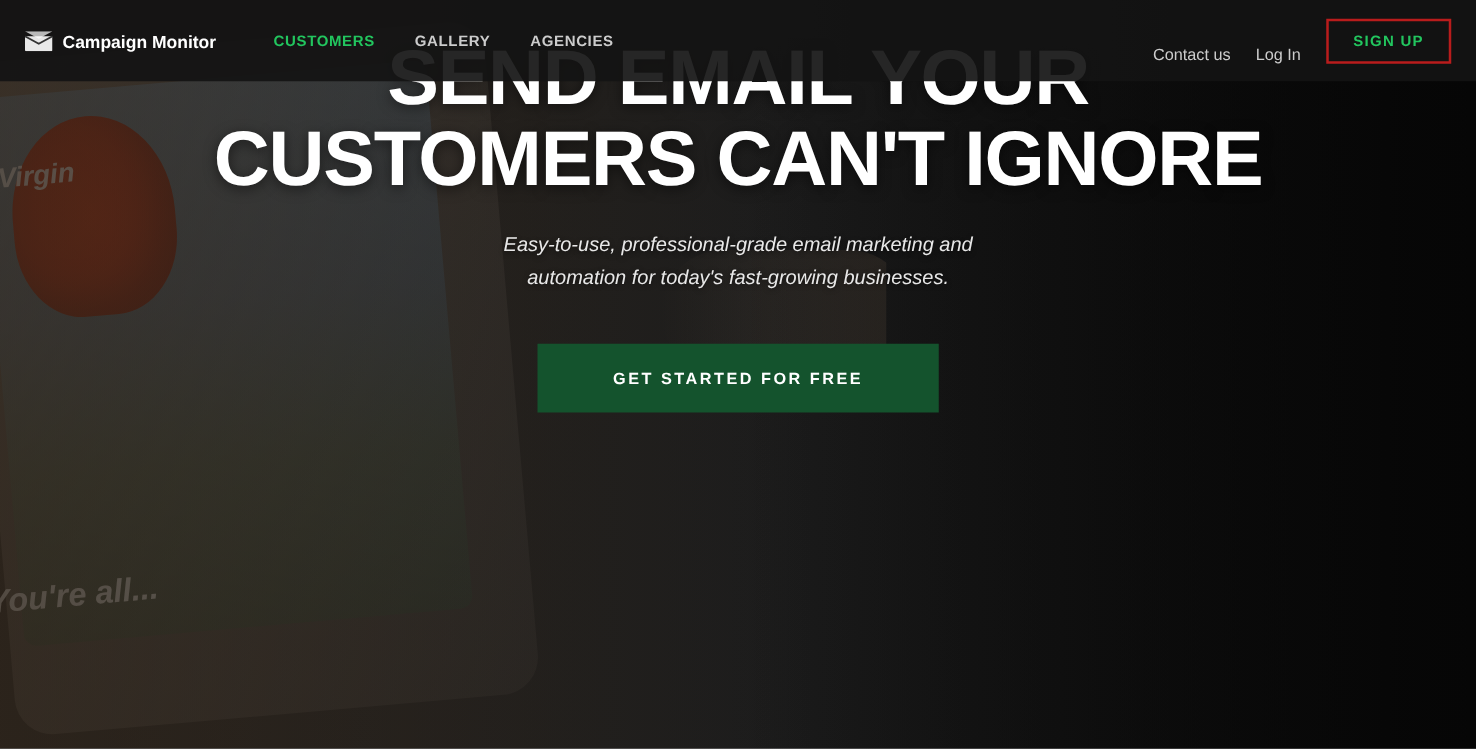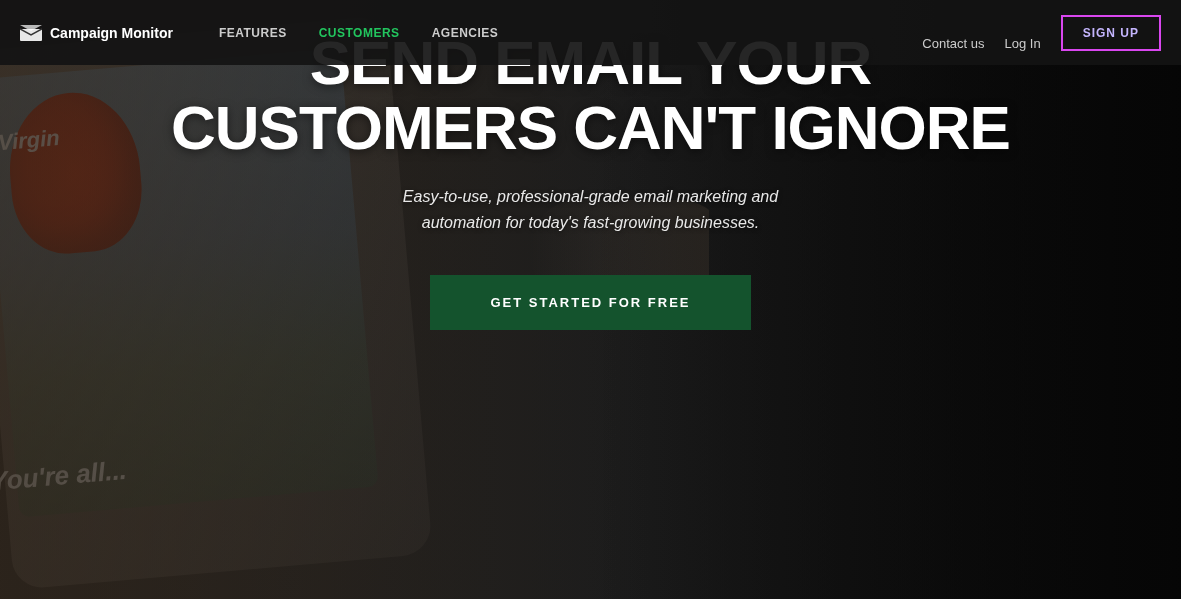--- a/index.html
+++ b/index.html
@@ -83,22 +83,22 @@
 
     .nav-contact, .nav-login {
       color: #ccc;
       font-size: 13px;
       cursor: pointer;
       text-decoration: none;
     }
 
     .nav-signup {
       background: transparent;
-      border: 2px solid #d946ef;
-      color: #c4b5fd;
+      border: 2px solid #b91c1c;
+      color: #22c55e;
       font-size: 12px;
       font-weight: 700;
       letter-spacing: 1px;
       text-transform: uppercase;
       padding: 9px 20px;
       cursor: pointer;
       text-decoration: none;
     }
 
     
@@ -327,22 +327,22 @@
         <svg width="22" height="16" viewBox="0 0 22 16" fill="none">
           <rect x="0" y="4" width="22" height="12" rx="1" fill="#fff" opacity="0.9"></rect>
           <polyline points="0,4 11,10 22,4" fill="none" stroke="#333" stroke-width="1.5"></polyline>
           <path d="M0 0 L11 6 L22 0 Z" fill="#fff" opacity="0.7"></path>
         </svg>
       </span>
       <span>Campaign Monitor</span>
     </a>
 
     <div class="nav-links">
-      <a class="nav-link">FEATURES</a>
       <a class="nav-link active">CUSTOMERS</a>
+      <a class="nav-link">GALLERY</a>
       <a class="nav-link">AGENCIES</a>
     </div>
 
     <div class="nav-right">
       <a class="nav-contact">Contact us</a>
       <a class="nav-login">Log In</a>
       <a class="nav-signup">SIGN UP</a>
     </div>
   </nav>
 

